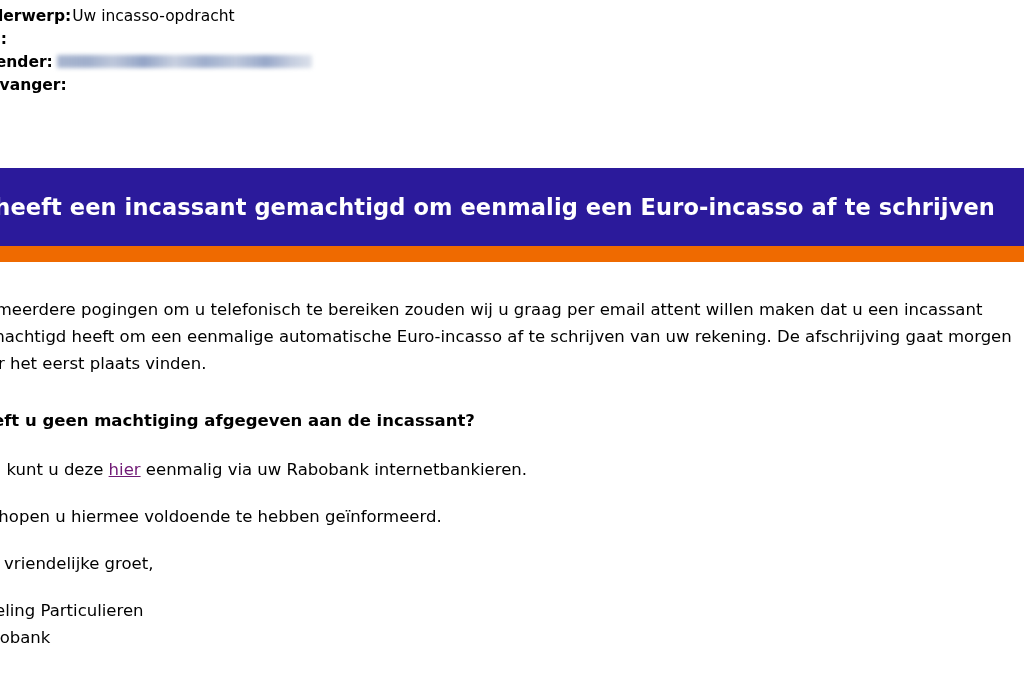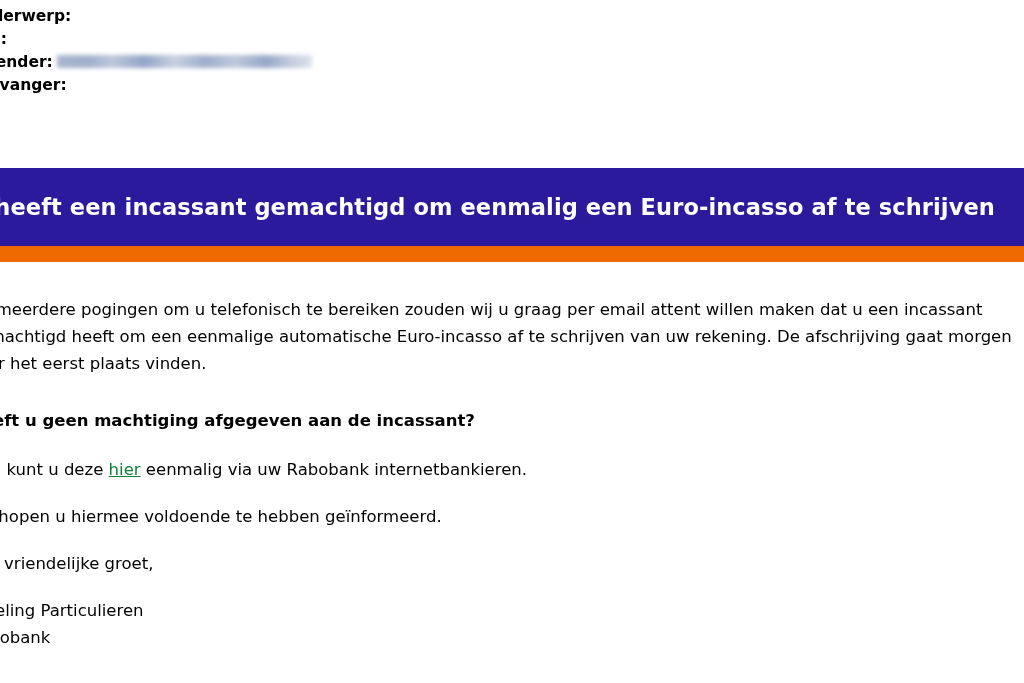--- a/index.html
+++ b/index.html
@@ -110,33 +110,34 @@
   .gap-3 { height: 22px; }
   .gap-4 { height: 20px; }
   .gap-5 { height: 20px; }
   .gap-6 { height: 20px; }
   .strong-q {
     font-weight: bold;
     font-size: 16.5px;
     white-space: nowrap;
   }
   a.link {
-    color: #15803d;
+    color: #701a75;
     text-decoration: underline;
   }
   .sig-line { white-space: nowrap; }
 </style>
 </head>
 <body>
 
 <div class="viewport">
 
   <div class="meta">
     <div class="meta-row">
       <span class="meta-label">Onderwerp:</span>
+      <span class="meta-value">Uw incasso-opdracht</span>
     </div>
     <div class="meta-row">
       <span class="meta-label">Van:</span>
       <span class="meta-value"></span>
     </div>
     <div class="meta-row">
       <span class="meta-label">Afzender:</span>
       <span class="redacted"></span>
     </div>
     <div class="meta-row">

